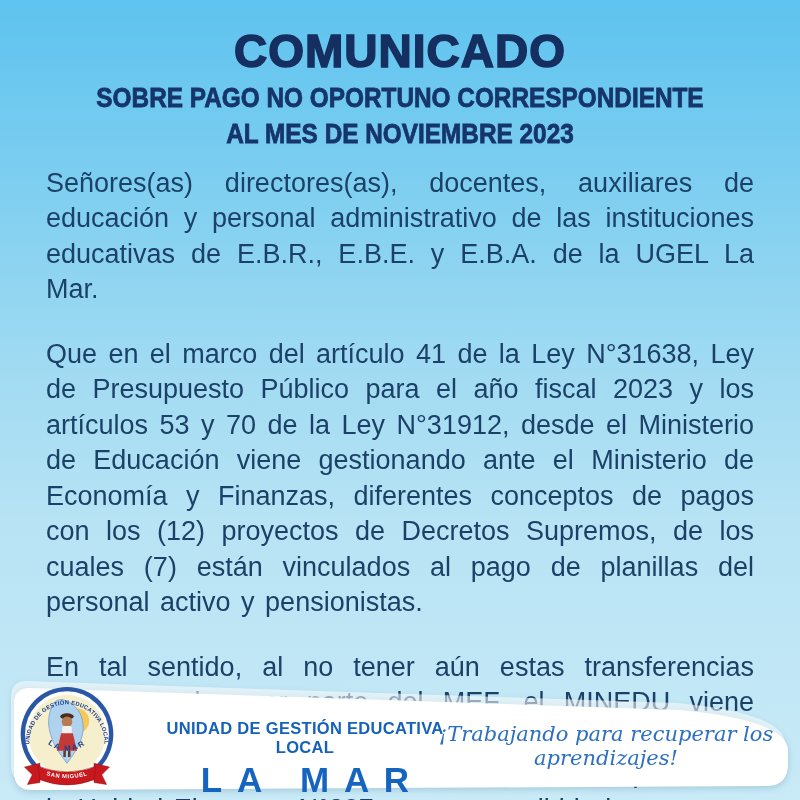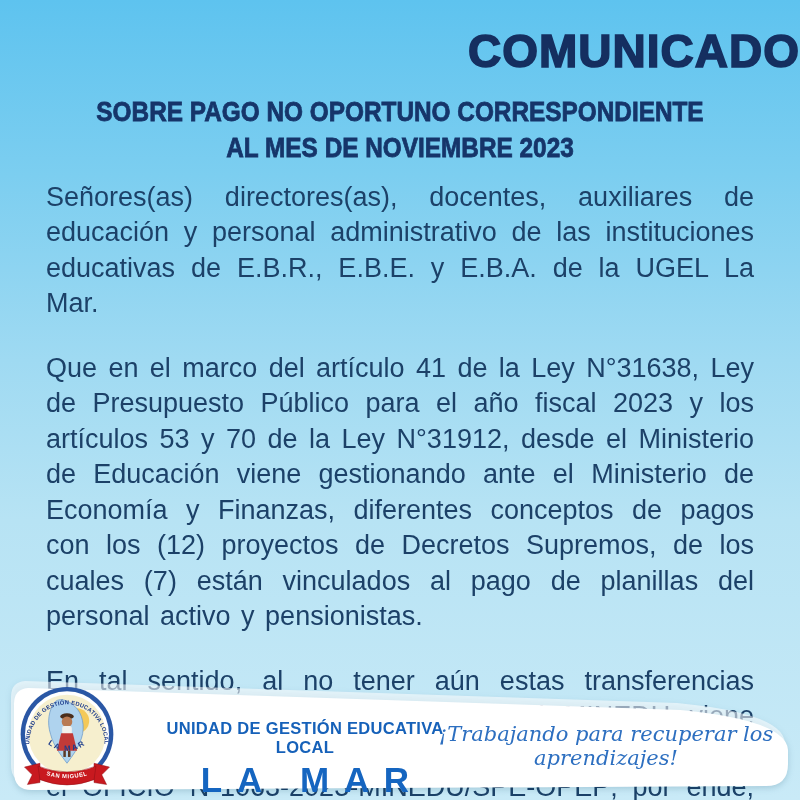--- a/index.html
+++ b/index.html
@@ -5,22 +5,22 @@
   html,body{margin:0;padding:0;}
   .poster{
     position:relative;
     width:800px;height:800px;
     overflow:hidden;
     background:linear-gradient(180deg,#5EC3EF 0%,#7CCEF0 22%,#9FDAF2 45%,#B7E3F4 65%,#C9EAF7 100%);
     font-family:"Liberation Sans", sans-serif;
     color:#1C4168;
   }
   .title{
-    margin:24px 0 16px 0;
-    text-align:right;
+    margin:24px 0 2px 0;
+    text-align:center;
     font-size:46px;
     font-weight:900;
     letter-spacing:1px;
     color:#152F60;
     -webkit-text-stroke:1.6px #152F60;
   }
   .subtitle{
     text-align:center;
     font-weight:bold;
     font-size:28px;

